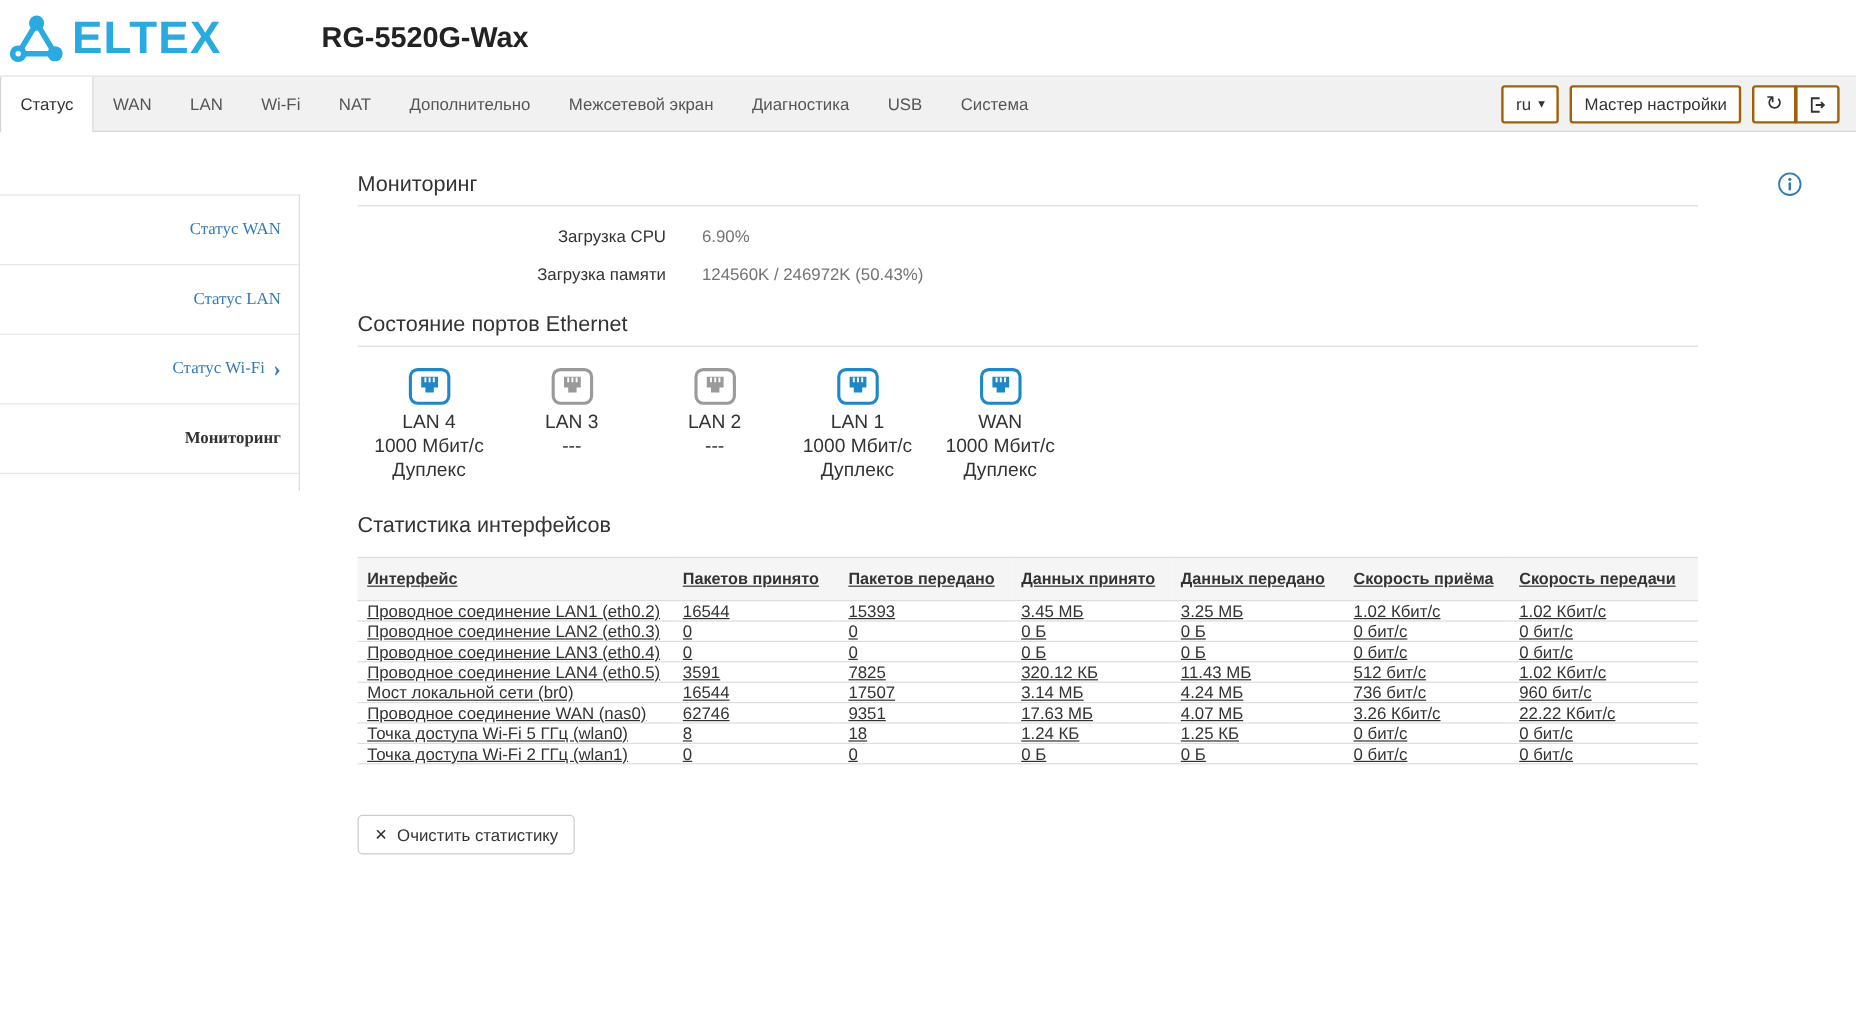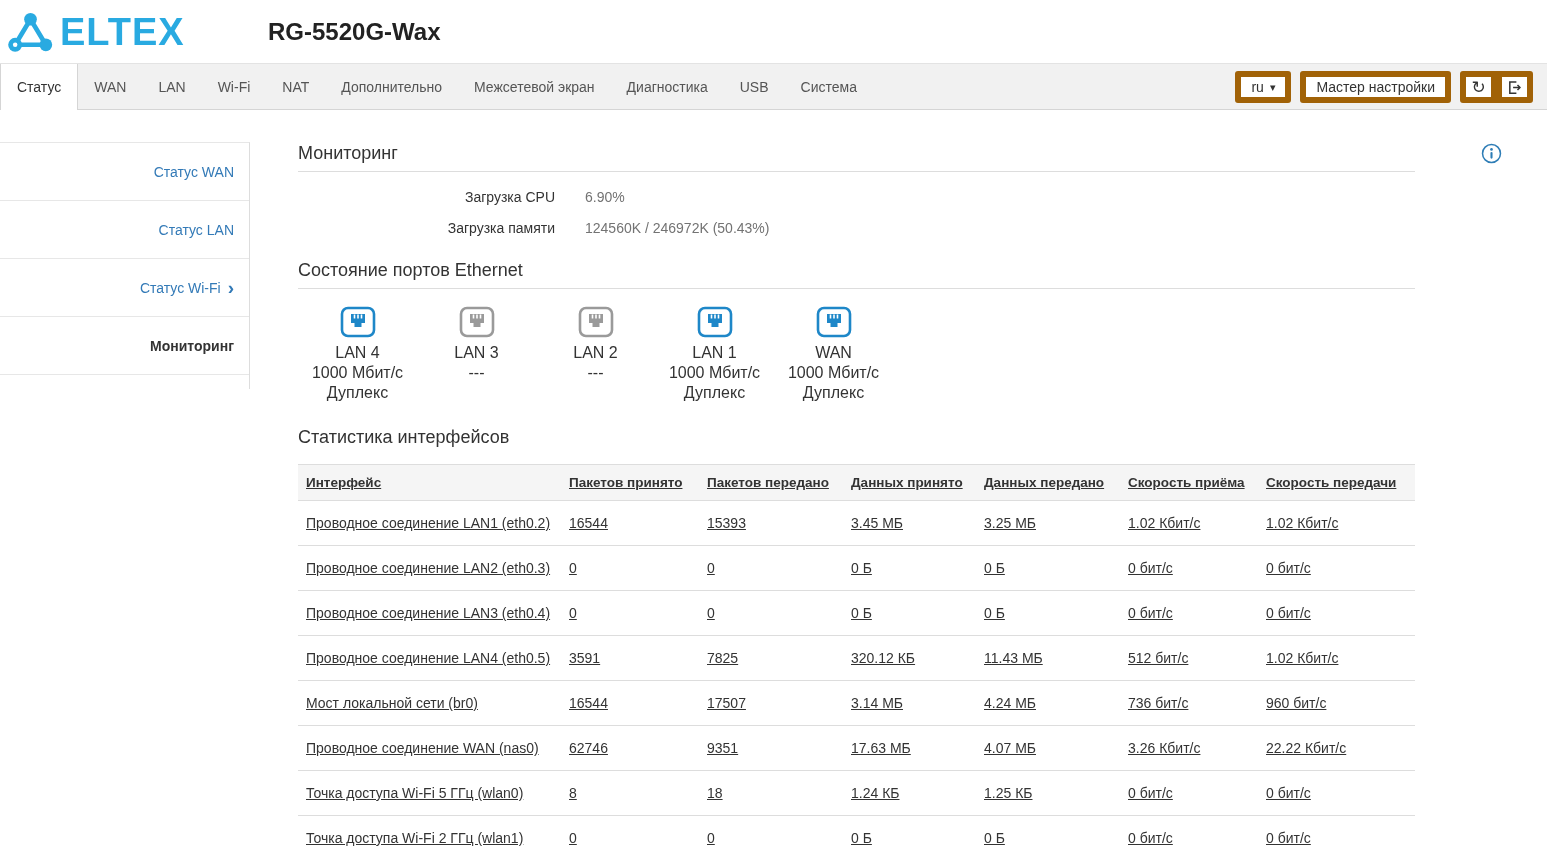--- a/index.html
+++ b/index.html
@@ -15,33 +15,33 @@
   .logo-icon { color: var(--c-brand, #29aae1); flex: 0 0 auto; }
   .logo-text { font-size: 38px; font-weight: 700; letter-spacing: 1px; line-height: 1; color: var(--c-brand, #29aae1); }
   .model { font-size: 24px; font-weight: 700; color: #222; margin: 0 0 0 10px; }
 
   
   .navbar { position: relative; height: 47px; background: #f1f1f1; border-top: 1px solid #e3e3e3; display: flex; }
   .navbar::before { content: ""; position: absolute; left: 0; right: 0; bottom: 0; height: 1px; background: #d5d5d5; z-index: 0; }
   .nav-tab { position: relative; z-index: 1; line-height: 47px; padding: 0 16px; color: #555; cursor: pointer; white-space: nowrap; }
   .nav-tab.active { background: #fff; border-left: 1px solid #d5d5d5; border-right: 1px solid #d5d5d5; color: #333; }
   .nav-right { position: relative; z-index: 1; margin-left: auto; display: flex; align-items: center; gap: 9px; padding-right: 14px; }
-  .ctrl { height: 32px; border: 6px solid #a16207; background: #fff; border-radius: 3px; font: inherit; color: #333;
+  .ctrl { height: 32px; border: 2px solid #a16207; background: #fff; border-radius: 3px; font: inherit; color: #333;
           padding: 0 10px; cursor: pointer; display: inline-flex; align-items: center; gap: 6px; }
   .caret { font-size: 11px; line-height: 1; }
   .btn-group { display: flex; }
   .btn-group .ctrl { width: 37px; justify-content: center; padding: 0; border-radius: 0; }
   .btn-group .ctrl:first-child { border-radius: 3px 0 0 3px; }
   .btn-group .ctrl:last-child { border-radius: 0 3px 3px 0; margin-left: -1px; }
   .glyph { font-size: 17px; line-height: 1; font-family: "DejaVu Sans", sans-serif; }
 
   
   .layout { display: flex; align-items: flex-start; }
   .sidebar { width: 250px; flex: 0 0 250px; }
-  .side-list { margin-top: 32px; border-top: 1px solid #e7e7e7; border-right: 1px solid #ddd; padding-bottom: 14px; }
+  .side-list { margin-top: 52px; border-top: 1px solid #e7e7e7; border-right: 1px solid #ddd; padding-bottom: 14px; font-family: Liberation Serif, serif; }
   .side-item { height: 58px; display: flex; align-items: center; justify-content: flex-end; padding-right: 15px;
                border-bottom: 1px solid #e7e7e7; color: var(--c-link, #337ab7); cursor: pointer; }
   .side-item.active { color: #333; font-weight: 700; cursor: default; }
   .chev { display: none; margin-left: 7px; font-size: 19px; font-weight: 700; line-height: 1; }
   .chev.show { display: inline; }
 
   
   .content { position: relative; margin: 33px 0 0 48px; width: 1117px; }
   .section-h { font-size: 18px; font-weight: 400; color: #333; margin: 0 0 7px; }
   .mt { margin-top: 24px; }
@@ -54,21 +54,21 @@
 
   .ports { display: flex; margin: 14px 0 10px; }
   .port { width: 119px; text-align: center; font-size: 16px; line-height: 20px; color: var(--c-port_inactive, #9a9a9a); }
   .port.on { color: var(--c-port_active, #1e87c8); }
   .port-icon { display: block; margin: 0 auto 5px; }
   .port-name, .port-speed, .port-duplex { color: #333; }
 
   table.stats { width: 100%; border-collapse: collapse; margin-top: 16px; text-decoration: underline; }
   .stats th { background: #f5f5f5; text-align: left; font-weight: 700; font-size: 13.5px;
               padding: 10px 8px; border-top: 1px solid #ddd; border-bottom: 1px solid #ddd; color: #333; }
-  .stats td { padding: 14px 8px; border-bottom: 1px solid #ddd; color: #333; }
+  .stats td { padding: 0 8px; border-bottom: 1px solid #ddd; color: #333; }
 
   .clear-btn { margin-top: 42px; display: inline-flex; align-items: center; gap: 8px; height: 33px; padding: 0 13px;
                border: 1px solid #ccc; border-radius: 4px; background: #fff; font: inherit; color: #333; cursor: pointer; }
   .x-glyph { font-size: 13px; line-height: 1; }
 </style>
 </head>
 <body>
 
 <header class="topbar">
   <div class="logo">

